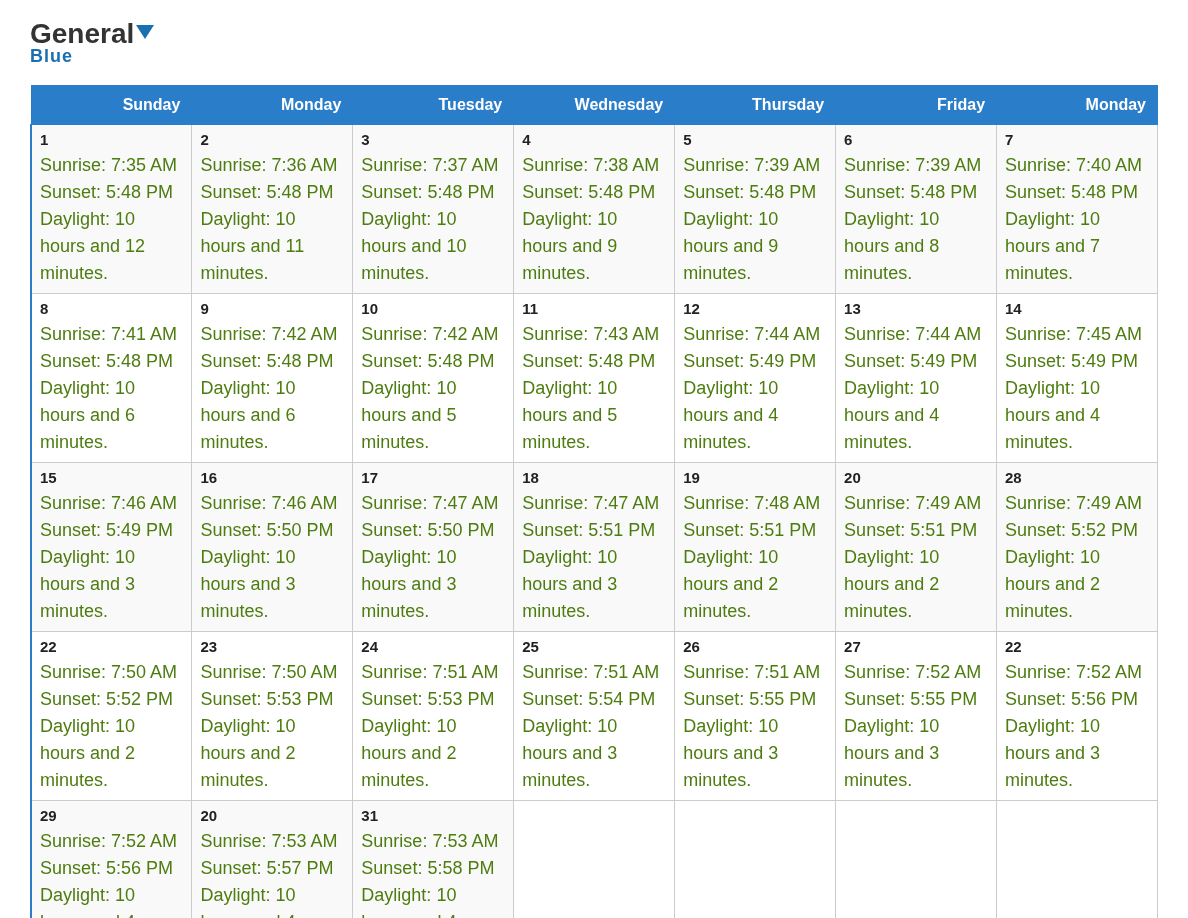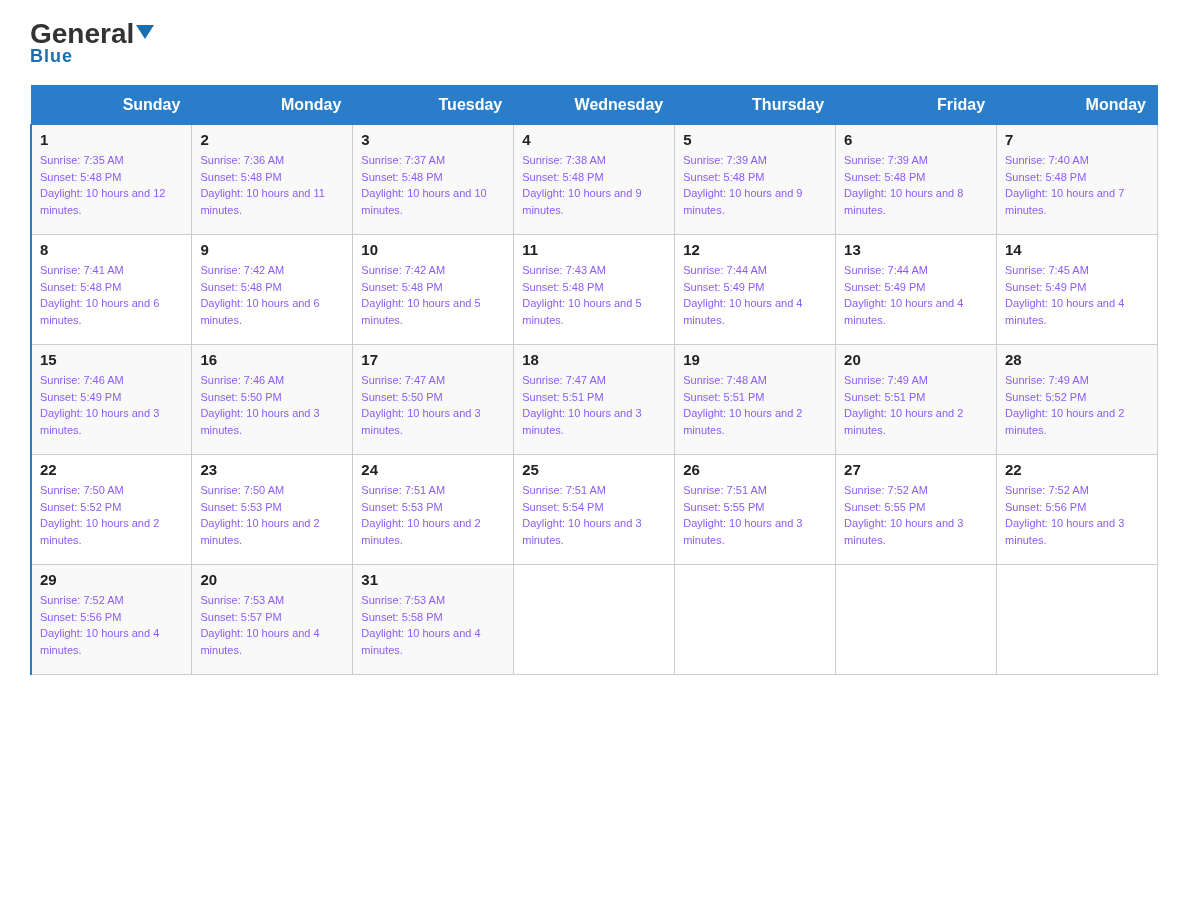--- a/index.html
+++ b/index.html
@@ -88,23 +88,23 @@
     tbody tr:nth-child(even) td {
       background-color: #fff;
     }
     .day-number {
       font-size: 15px;
       font-weight: bold;
       margin-bottom: 4px;
       color: #222;
     }
     .day-info {
-      font-size: 11px;
+      font-size: 18px;
       line-height: 1.5;
-      color: #8b5cf6;
+      color: #4d7c0f;
     }
     .empty-cell {
       background-color: #fff !important;
     }
     tbody tr td:first-child {
       border-left: 2px solid #2a7dc9;
     }
   </style>
 </head>
 <body>

